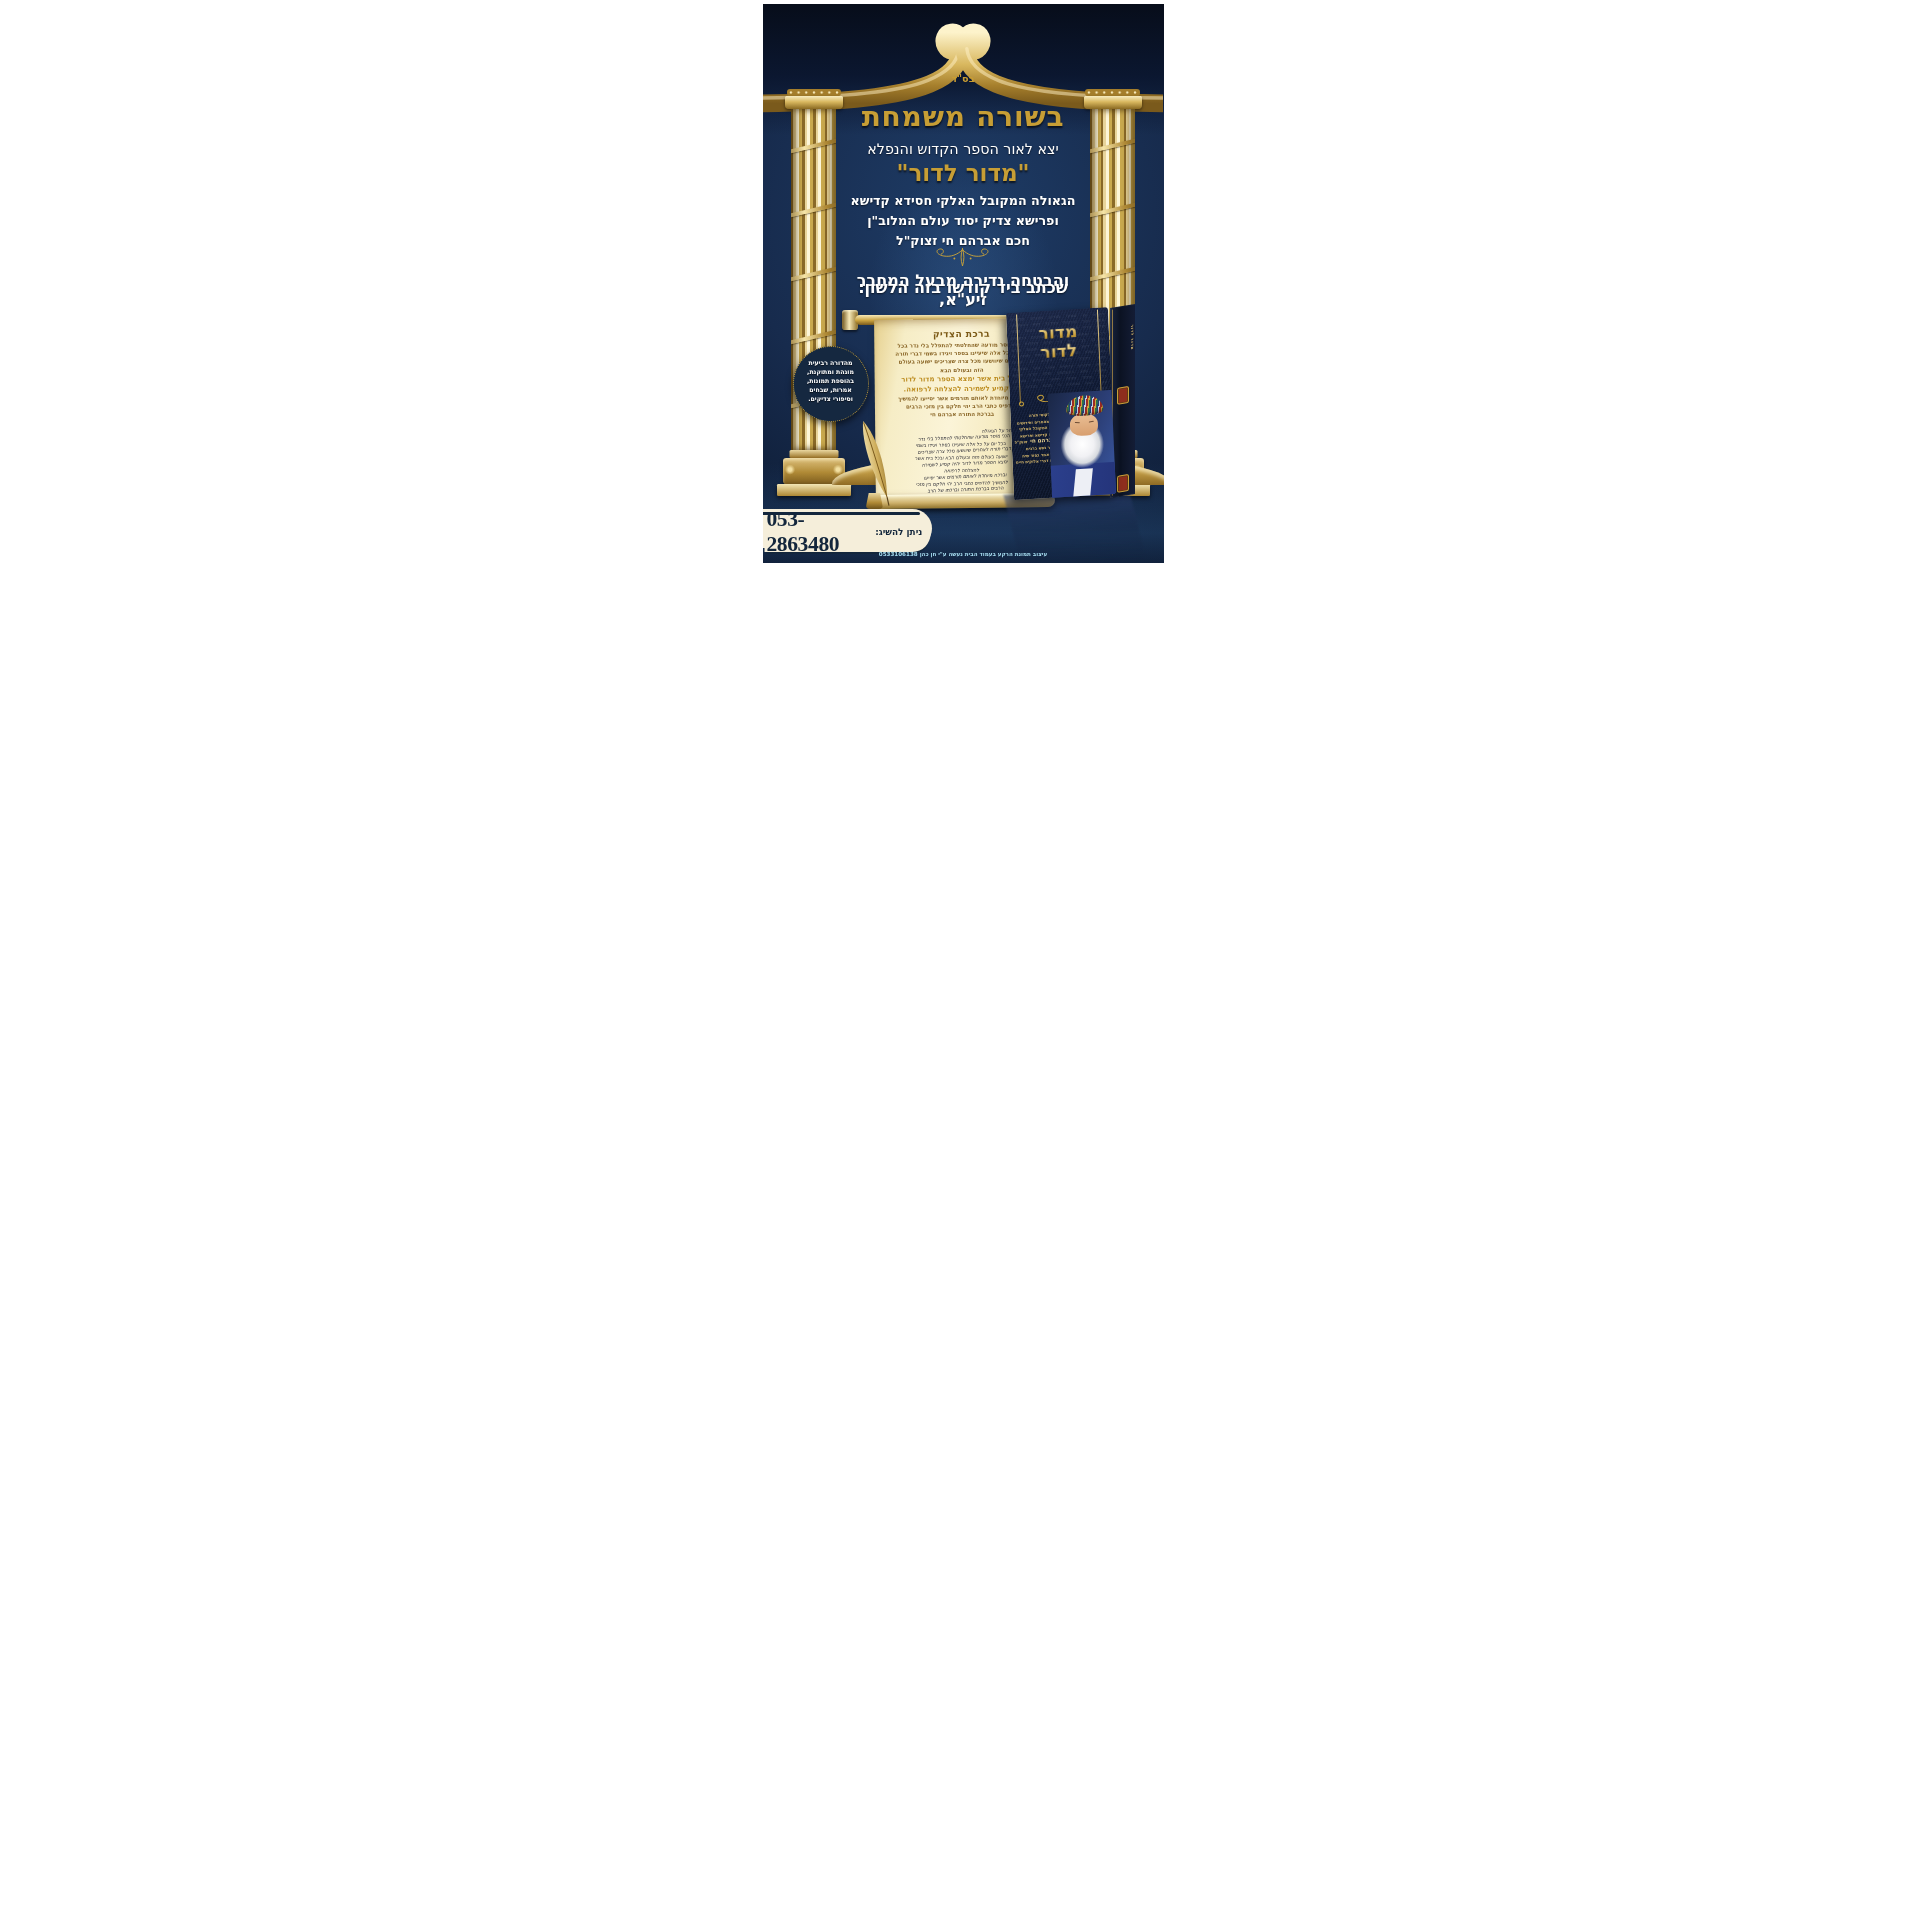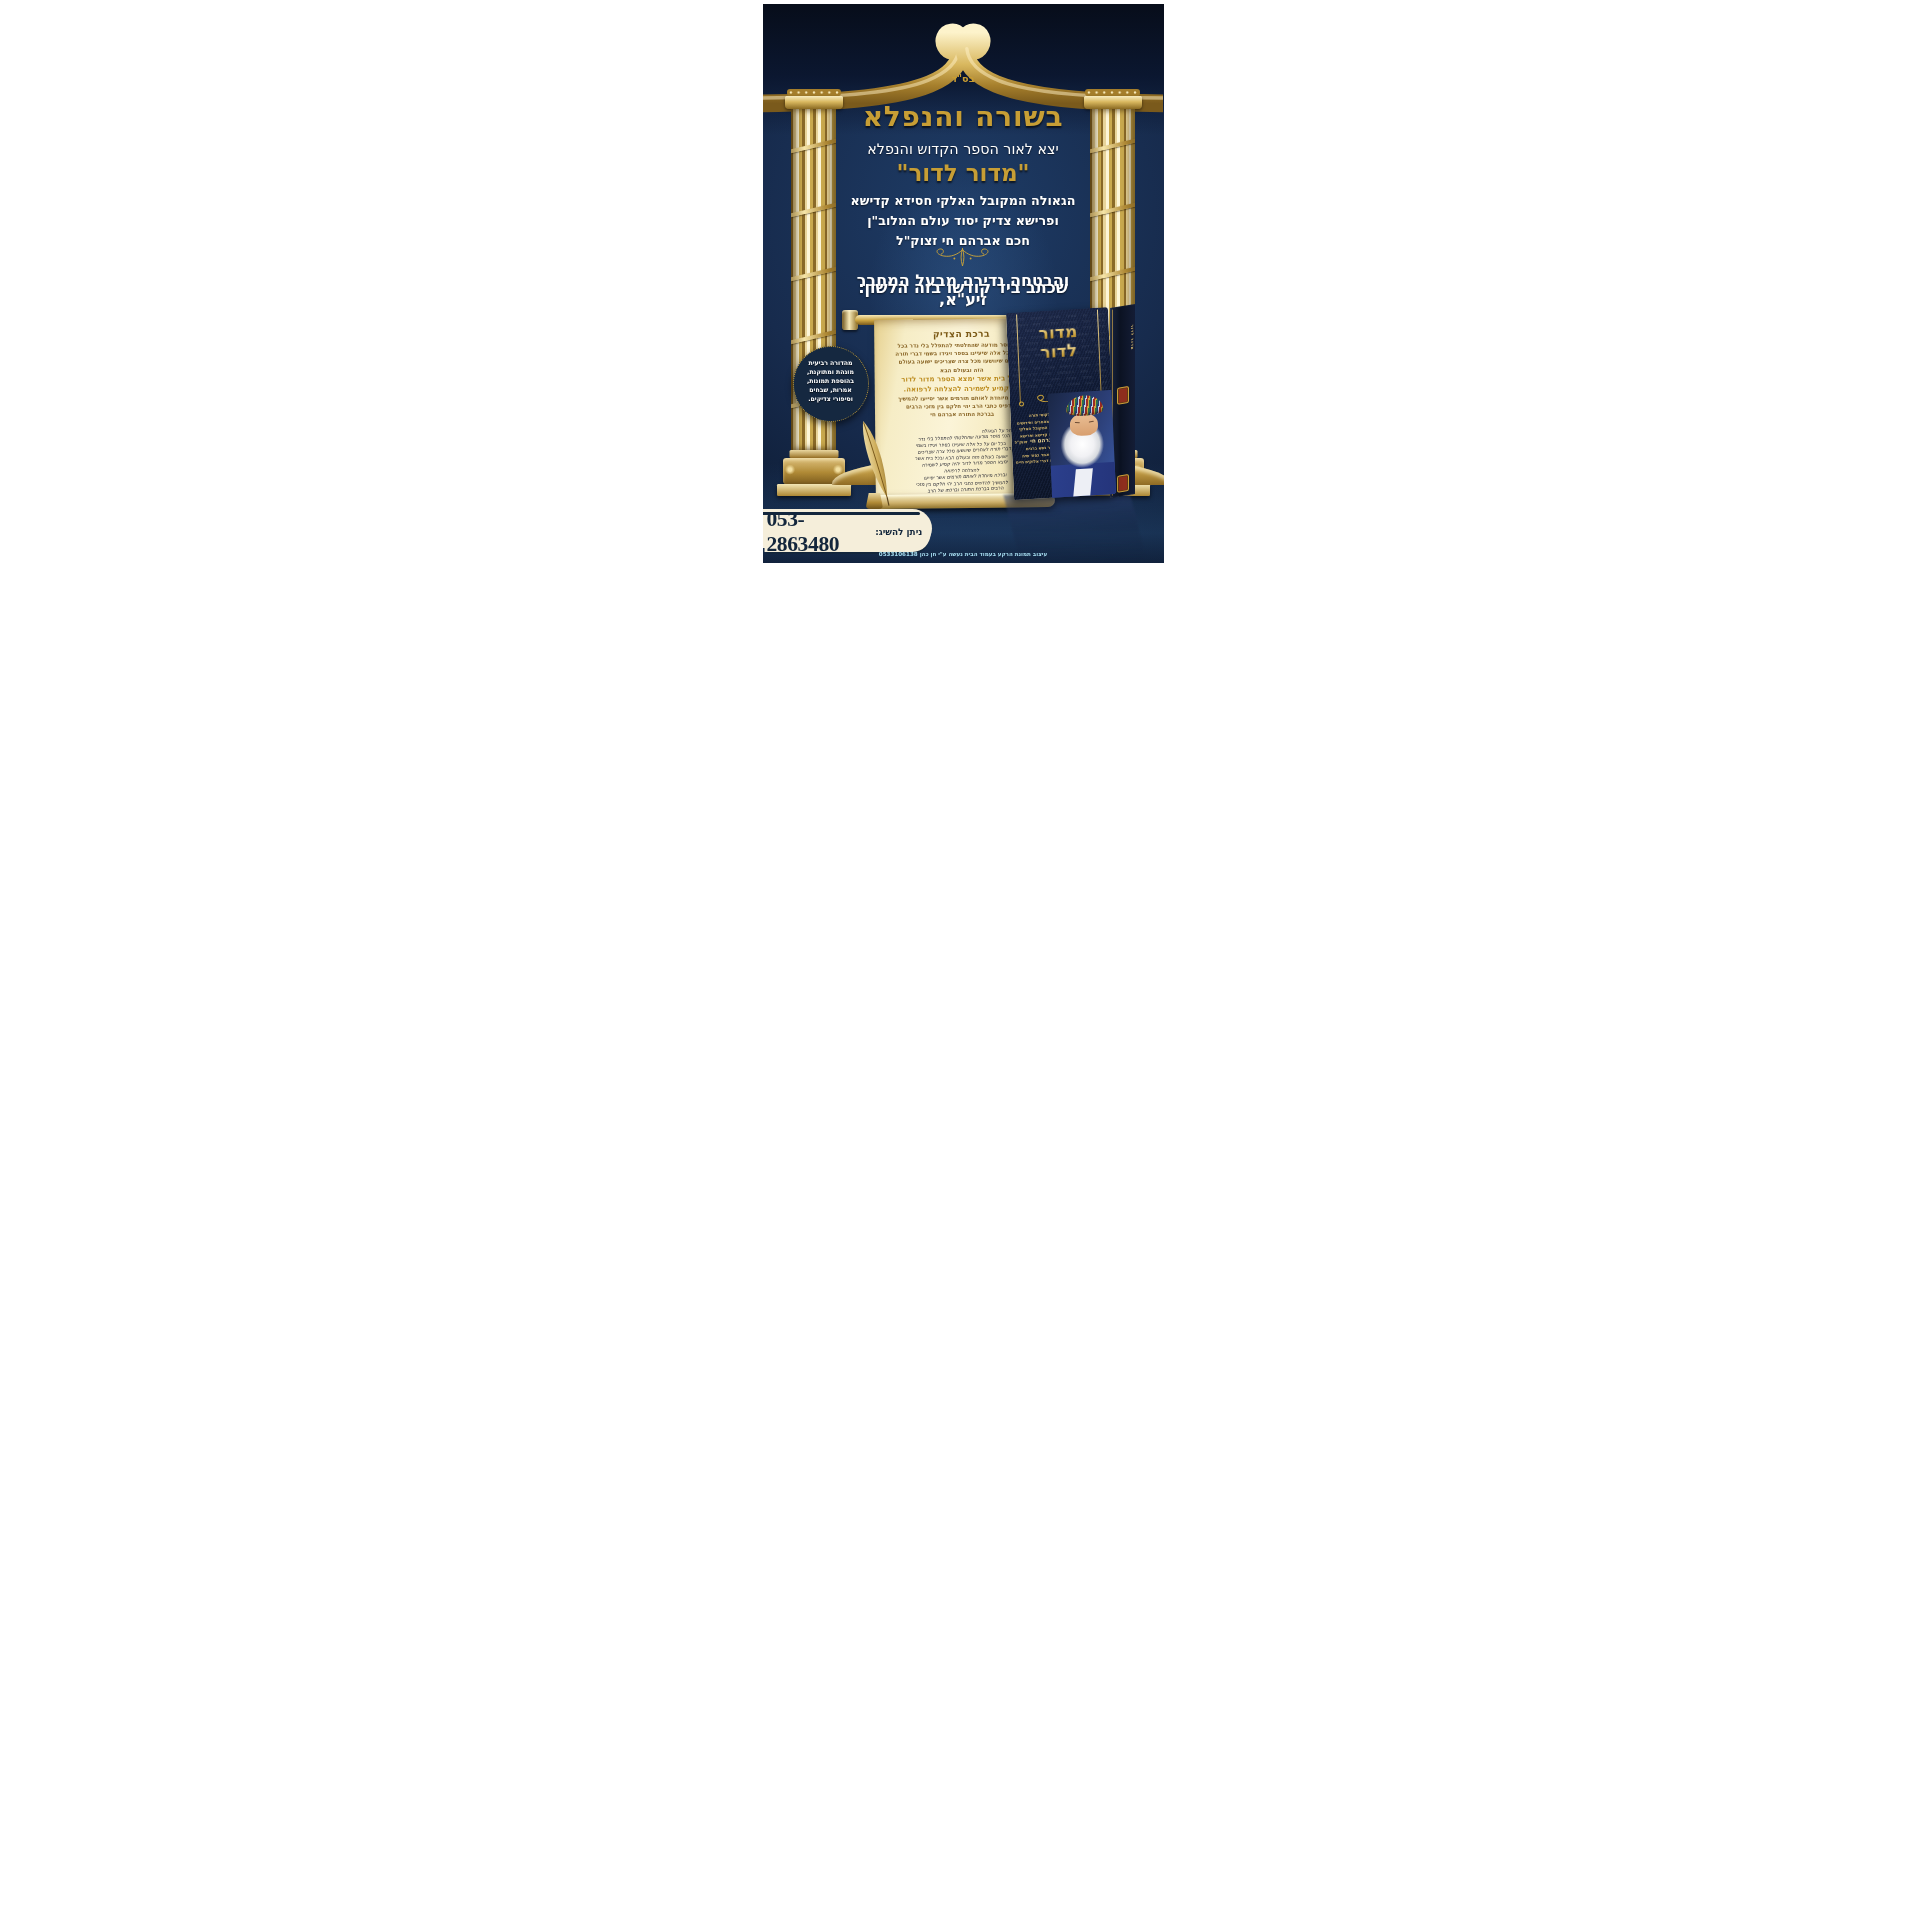--- a/index.html
+++ b/index.html
@@ -223,21 +223,21 @@
       <i class="rope r5"></i>
     </div>
     <div class="base b1"></div>
     <div class="base b2"></div>
     <div class="base b3"></div>
   </div>
 
   <div class="ledge"></div>
 
   <div class="txt bsd">בס"ד</div>
-  <div class="txt main-title">בשורה והנפלא</div>
+  <div class="txt main-title">בשורה משמחת</div>
   <div class="txt sub1">יצא לאור הספר הקדוש והנפלא</div>
   <div class="txt quoted">"מדור לדור"</div>
   <div class="txt d1">הגאולה המקובל האלקי חסידא קדישא</div>
   <div class="txt d2">ופרישא צדיק יסוד עולם המלוב"ן</div>
   <div class="txt d3">חכם אברהם חי זצוק"ל</div>
 
   <svg class="divider" viewBox="0 0 220 80" aria-hidden="true">
     <g fill="none" stroke="#c9a23a" stroke-width="3" stroke-linecap="round">
       <path d="M110 12 C94 28 72 36 50 32 C28 28 22 14 36 10 C50 6 54 22 42 26"></path>
       <path d="M110 12 C126 28 148 36 170 32 C192 28 198 14 184 10 C170 6 166 22 178 26"></path>

